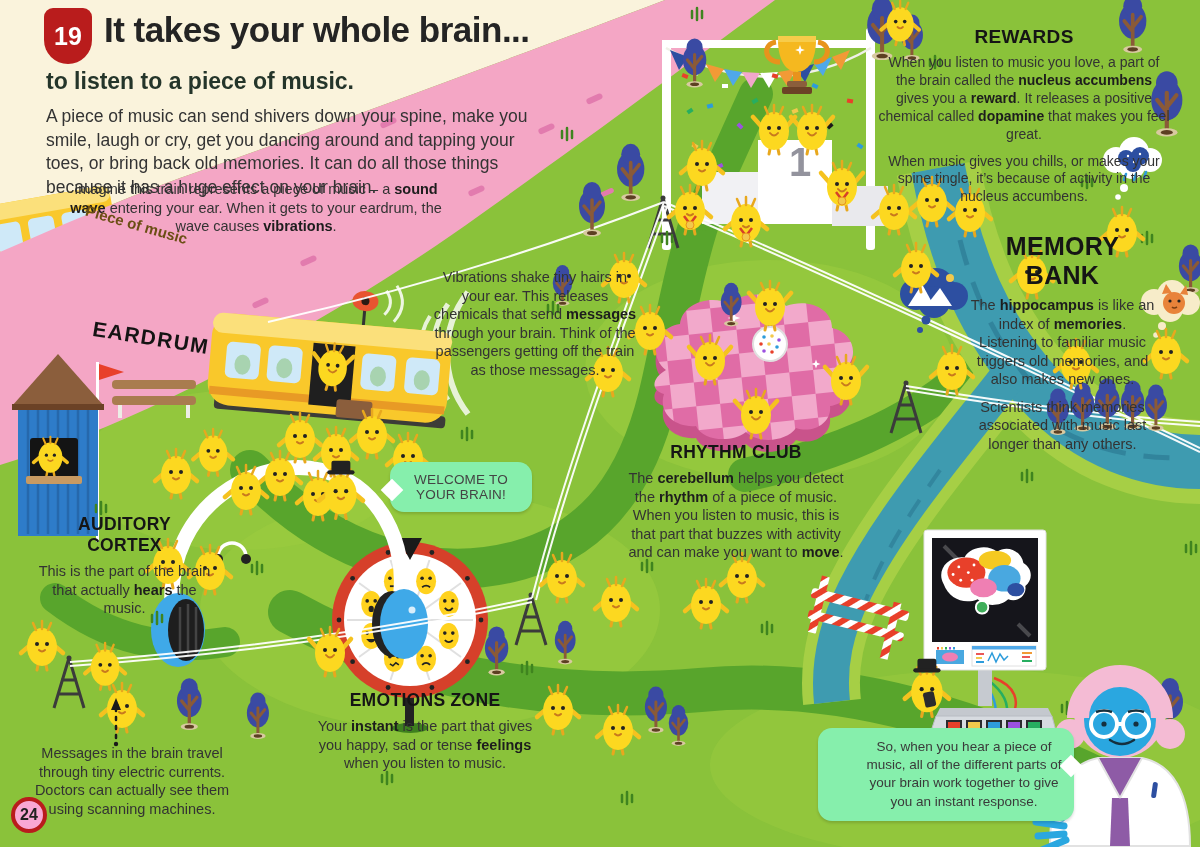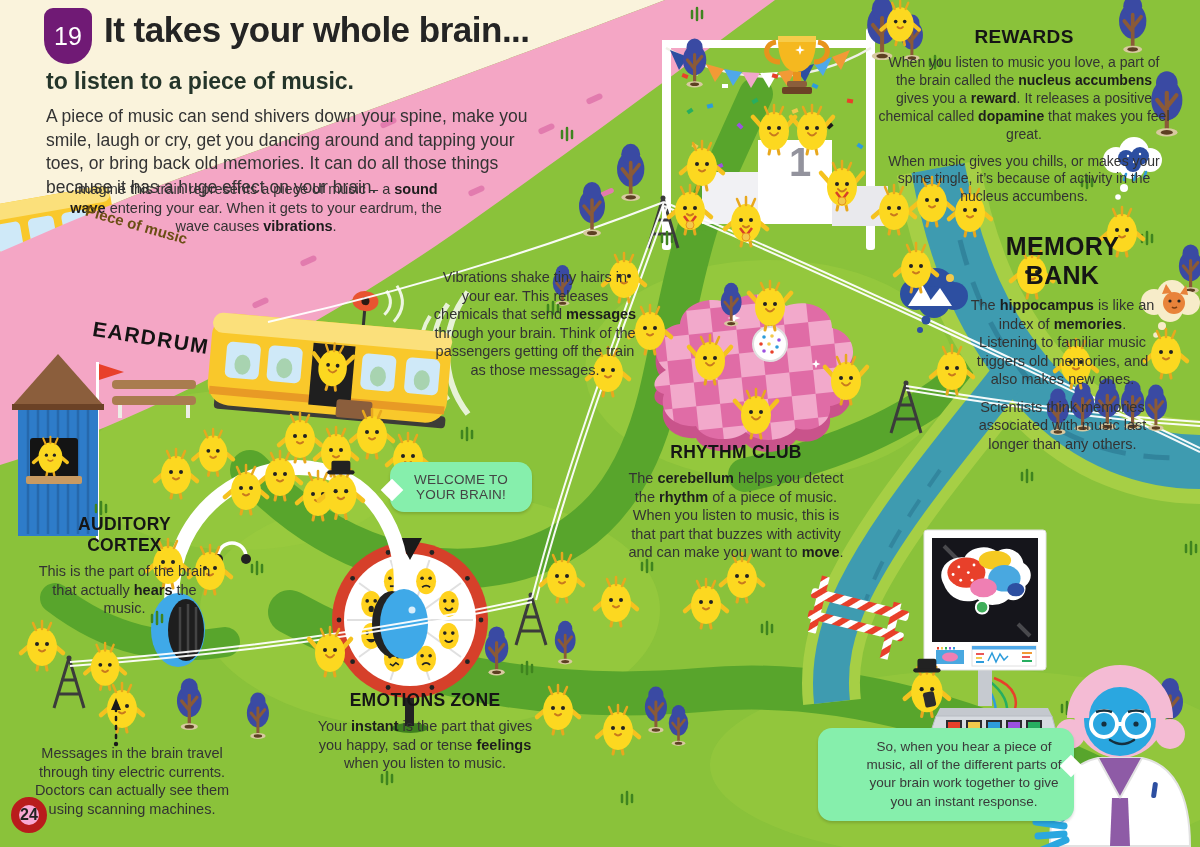--- a/index.html
+++ b/index.html
@@ -8,38 +8,38 @@
   #bg{position:absolute;left:0;top:0;}
   .txt{position:absolute;color:#333;}
   .note{font-size:14.5px;line-height:1.28;color:#333;text-align:center;}
   .note b,.region b{font-weight:700;color:#1d1d1d;}
   .region{position:absolute;text-align:center;}
   .region h3{margin:0 0 6px 0;font-size:17.5px;font-weight:700;color:#151515;letter-spacing:.3px;}
   .region p{margin:0;font-size:14.5px;line-height:1.28;color:#333;}
   .region p + p{margin-top:9px;}
   #title-block{left:44px;top:8px;width:540px;}
   #title-row{display:flex;align-items:flex-start;gap:12px;}
-  #lesson-badge{width:48px;height:56px;background:#701a75;color:#fff;
+  #lesson-badge{width:48px;height:56px;background:#b91c1c;color:#fff;
       border-radius:9px 9px 24px 24px;display:flex;align-items:center;justify-content:center;
-      font-size:25px;font-weight:400;flex:0 0 auto;}
+      font-size:25px;font-weight:700;flex:0 0 auto;}
   #page-title{margin:2px 0 0 0;font-size:35px;font-weight:700;color:#242424;letter-spacing:-.5px;}
   #page-subtitle{margin:4px 0 0 2px;font-size:23px;font-weight:700;color:#24352a;}
   #page-intro{margin:10px 0 0 2px;font-size:17.5px;line-height:1.35;color:#333;width:505px;}
   .speech{position:absolute;background:#86efac;border-radius:14px;padding:10px 12px;
       box-shadow:0 2px 3px rgba(0,0,0,.15);color:#3a3a3a;text-align:center;}
   .speech:after{content:"";position:absolute;width:16px;height:16px;background:#fff;transform:rotate(45deg);}
   #welcome-bubble{left:390px;top:462px;width:118px;font-size:13.5px;letter-spacing:.2px;color:#444;}
   #welcome-bubble:after{left:-6px;bottom:14px;}
   #scientist-bubble{left:818px;top:728px;width:196px;font-size:13.5px;line-height:1.35;padding-left:48px;}
   #scientist-bubble:after{right:-5px;top:30px;}
   #rot-piece{left:84px;top:216px;transform:rotate(16deg);font-size:15px;color:#6B4E14;font-weight:700;}
   #rot-eardrum{left:92px;top:326px;transform:rotate(9deg);font-size:21px;font-weight:700;
       letter-spacing:1.5px;color:#141414;}
   #podium-number{left:770px;top:140px;width:60px;text-align:center;font-size:40px;font-weight:700;color:#93939D;}
-  #page-badge{left:11px;top:797px;width:36px;height:36px;background:#f9a8d4;border:8px solid #b91c1c;
+  #page-badge{left:11px;top:797px;width:36px;height:36px;background:#f9a8d4;border:4px solid #b91c1c;
       border-radius:50%;display:flex;align-items:center;justify-content:center;
       font-size:16px;font-weight:700;color:#222;position:absolute;box-sizing:border-box;}
 </style>
 </head>
 <body>
 
 <div id="stage">
 
 <svg id="bg" width="1200" height="847" viewBox="0 0 1200 847">
 <defs>

